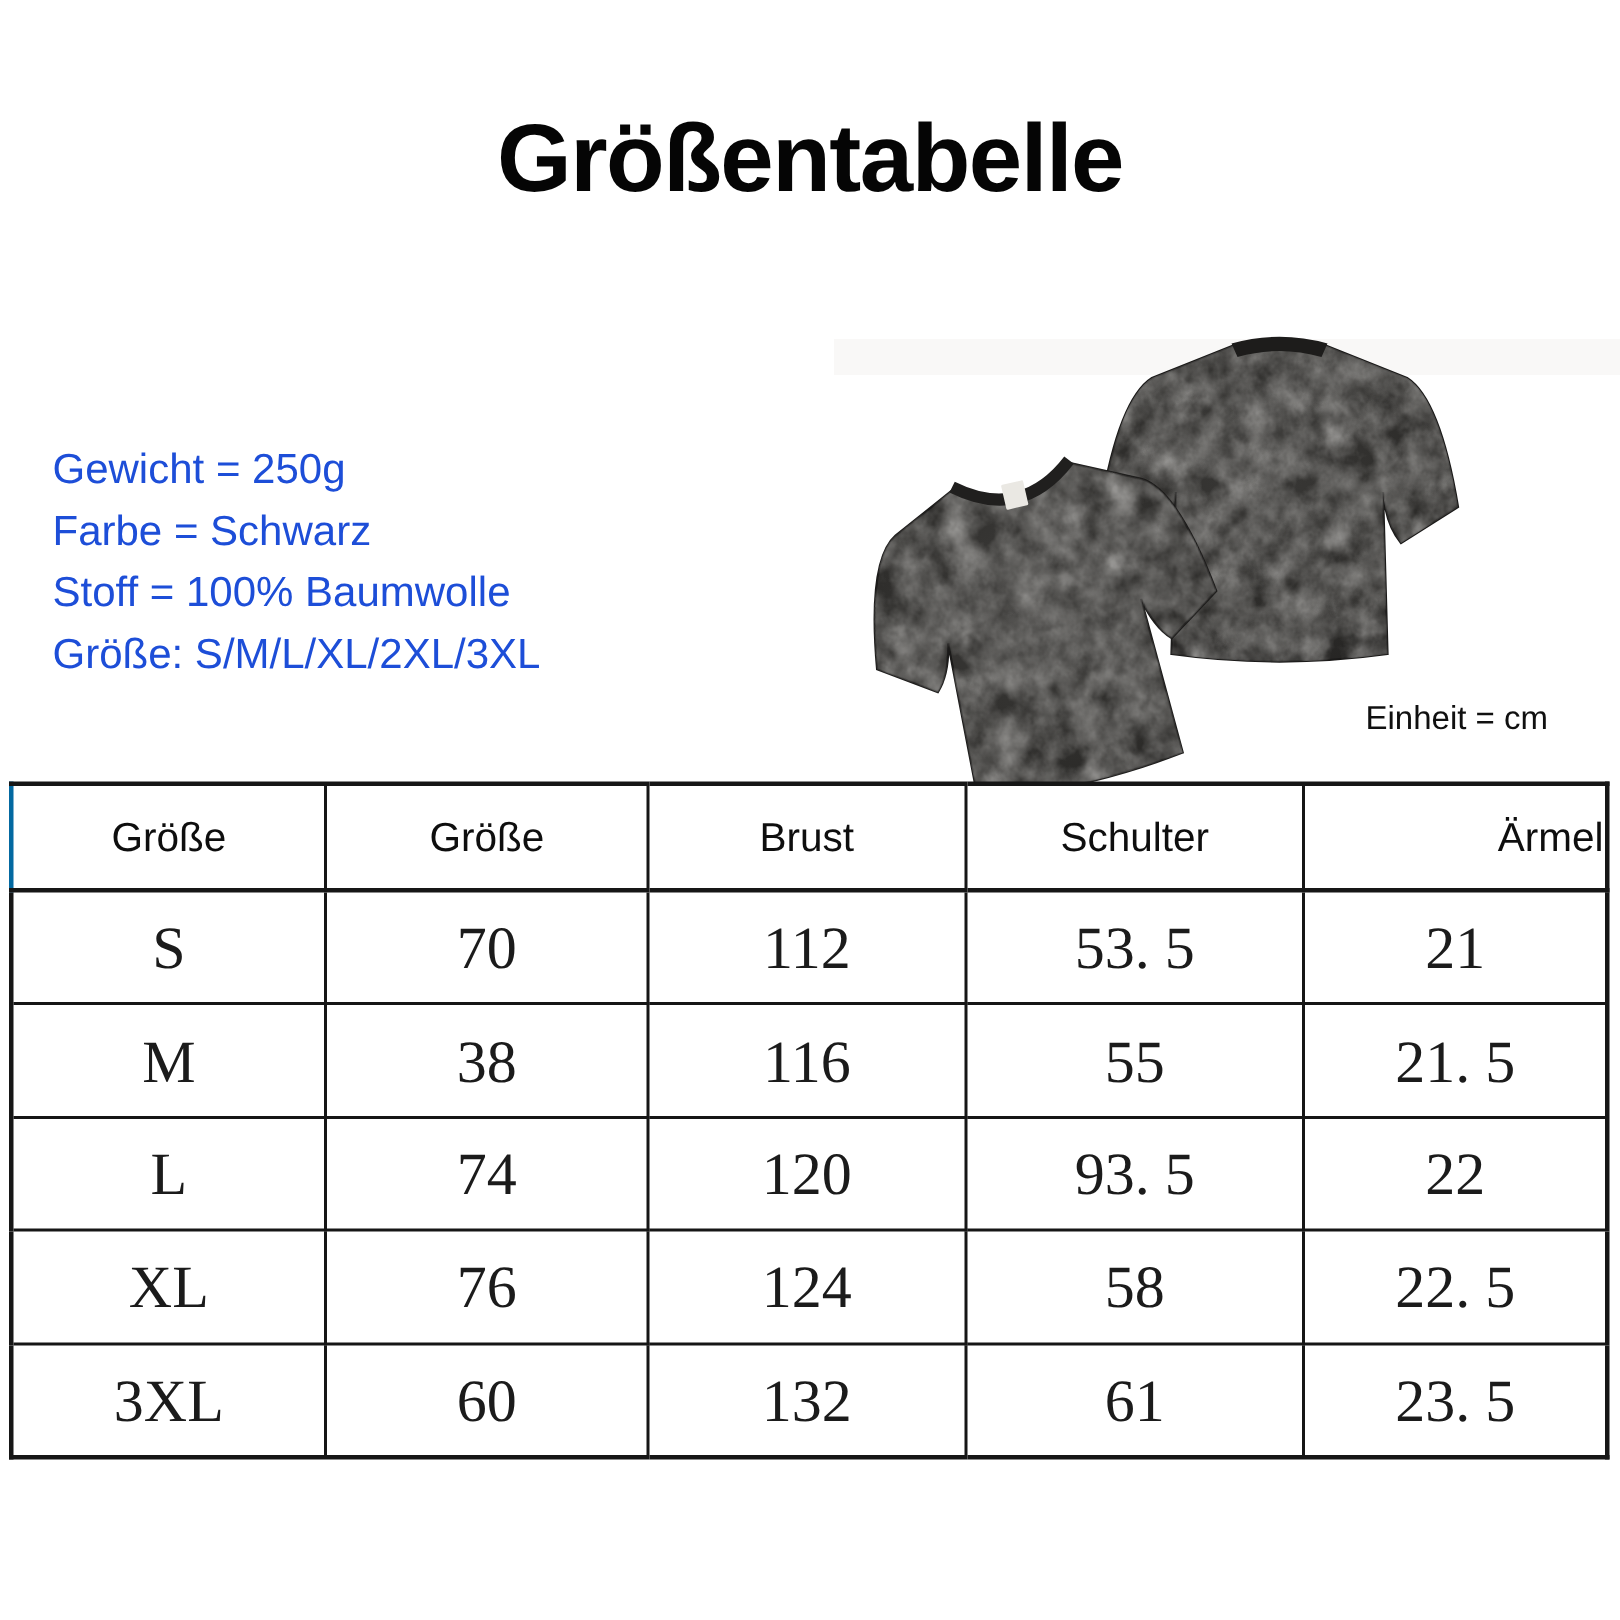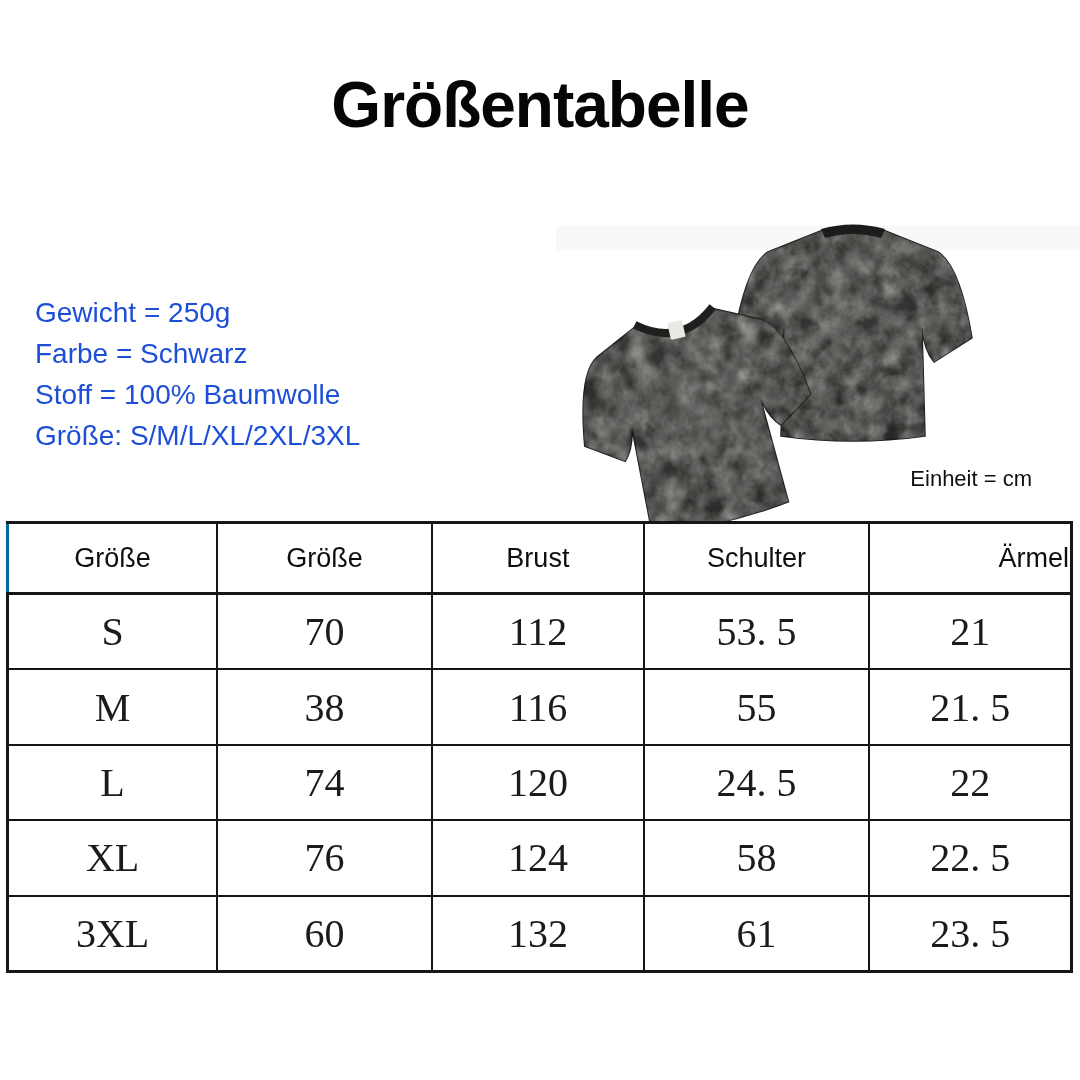--- a/index.html
+++ b/index.html
@@ -140,21 +140,21 @@
         <td>M</td>
         <td>38</td>
         <td>116</td>
         <td>55</td>
         <td>21. 5</td>
       </tr>
       <tr>
         <td>L</td>
         <td>74</td>
         <td>120</td>
-        <td>24. 5</td>
+        <td>93. 5</td>
         <td>22</td>
       </tr>
       <tr>
         <td>XL</td>
         <td>76</td>
         <td>124</td>
         <td>58</td>
         <td>22. 5</td>
       </tr>
       <tr>

